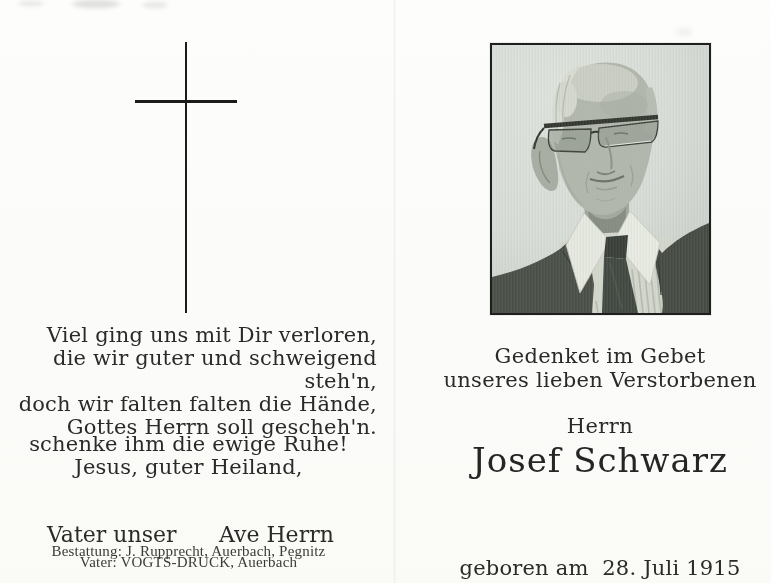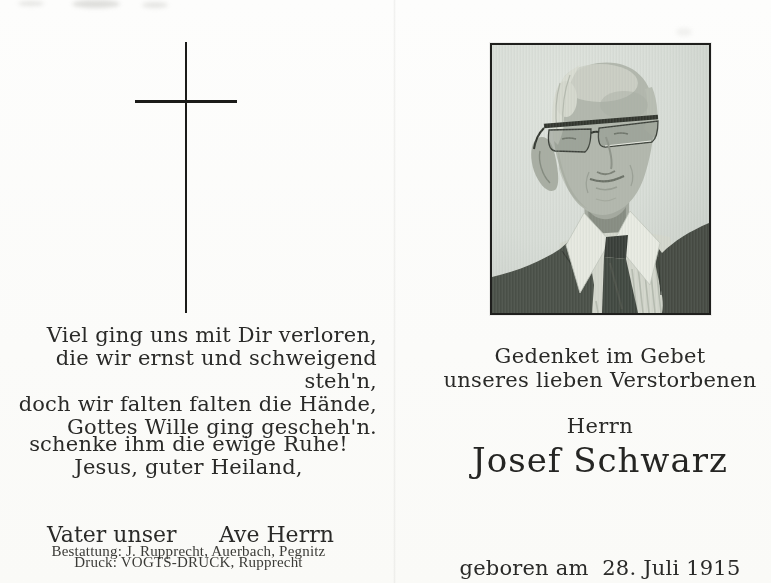--- a/index.html
+++ b/index.html
@@ -99,38 +99,38 @@
   <div class="fold"></div>
 
   <section>
     <div>
       <span class="cross-v"></span>
       <span class="cross-h"></span>
     </div>
 
     <div class="poem">
       <div>Viel ging uns mit Dir verloren,</div>
-      <div>die wir ernst und schweigend steh'n,</div>
+      <div>die wir guter und schweigend steh'n,</div>
       <div>doch wir falten falten die Hände,</div>
-      <div>Gottes Wille ging gescheh'n.</div>
+      <div>Gottes Herrn soll gescheh'n.</div>
     </div>
 
     <div class="prayer">
       <div>schenke ihm die ewige Ruhe!</div>
       <div>Jesus, guter Heiland,</div>
     </div>
 
     <div class="prayer-row">
       <span class="vater">Vater unser</span>
       <span class="ave">Ave Herrn</span>
     </div>
 
     <div class="imprint">
       <div>Bestattung: J. Rupprecht, Auerbach, Pegnitz</div>
-      <div>Druck: VOGTS-DRUCK, Rupprecht</div>
+      <div>Vater: VOGTS-DRUCK, Auerbach</div>
     </div>
   </section>
 
   <section>
 
     <figure class="photo-frame" aria-label="Black-and-white portrait photo of an elderly bald man with glasses, wearing a dark suit, striped shirt and dark tie">
       <svg viewBox="0 0 217 268" preserveAspectRatio="none">
         <defs>
           <pattern id="scanlines" width="3" height="6" patternUnits="userSpaceOnUse">
             <rect width="3" height="6" fill="none"></rect>

